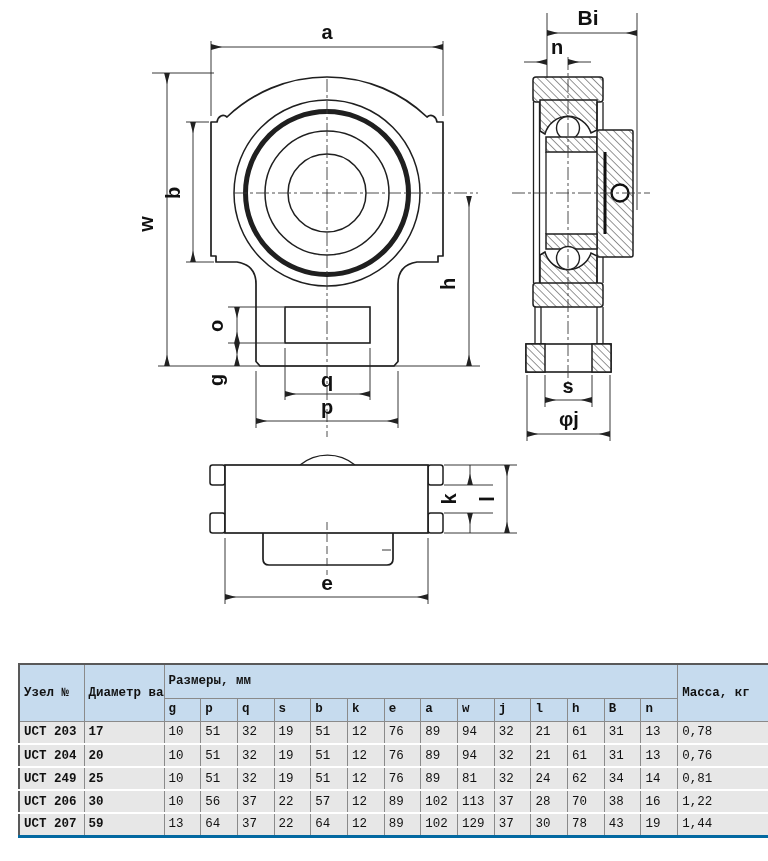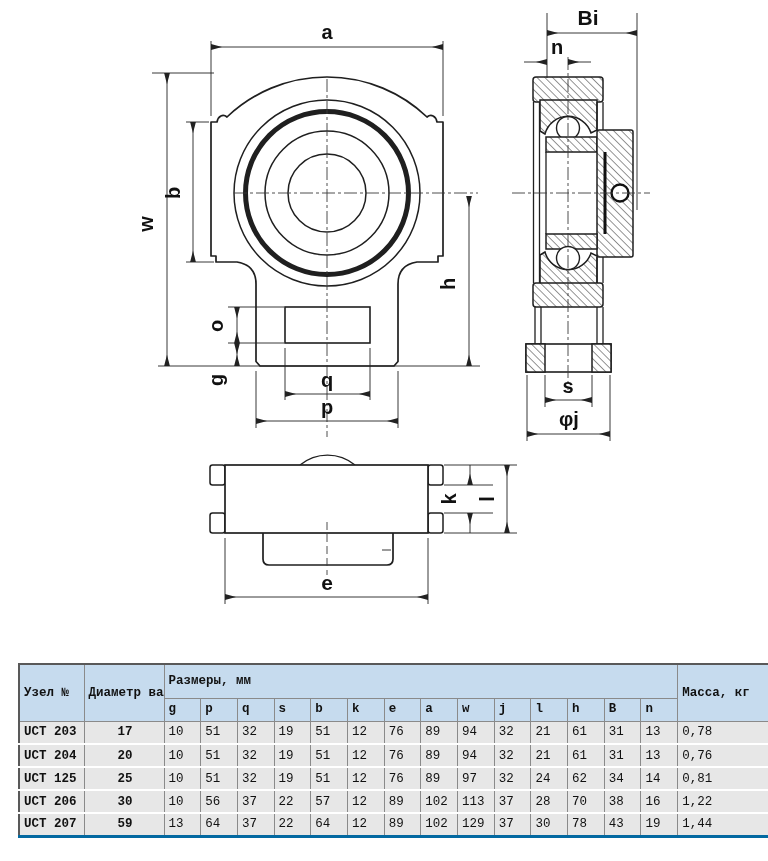--- a/index.html
+++ b/index.html
@@ -16,21 +16,21 @@
   
   #tblwrap{position:absolute;left:18px;top:663px;width:727px;}
   table{border-collapse:collapse;table-layout:fixed;width:761px;
         font-family:Liberation Mono, monospace;font-size:12.5px;color:#111;}
   table{border:2px solid #595959;}
   th,td{border:1px solid #8a8a8a;overflow:hidden;white-space:nowrap;}
   th{background:#c6dbee;text-align:left;font-weight:bold;padding:1px 2px 1px 4px;vertical-align:middle;line-height:1.15;}
   td{background:#e7e7e7;padding:1px 2px 1px 4px;font-weight:normal;border-bottom:2px solid #ffffff;border-top:1px solid #8a8a8a;}
   tbody tr:last-child td{border-bottom:3px solid #0369a1;}
   td.b{font-weight:bold;}
-  td.ctr{text-align:center;}
+  td.ctr{text-align:left;}
   tr.hdr1{height:34px;}
   tr.hdr2 th{height:20px;}
   tbody tr{height:23px;padding-left:32px;}
 </style>
 </head>
 <body>
 
 <svg id="draw" width="768" height="650" viewBox="0 0 768 650">
   <defs>
     <pattern id="h45" patternUnits="userSpaceOnUse" width="5.5" height="5.5" patternTransform="rotate(-45)">
@@ -274,31 +274,31 @@
           <td>89</td>
           <td>94</td>
           <td>32</td>
           <td>21</td>
           <td>61</td>
           <td>31</td>
           <td>13</td>
           <td>0,76</td>
         </tr>
         <tr>
-          <td class="b">UCT 125</td>
+          <td class="b">UCT 249</td>
           <td class="b ctr">25</td>
           <td>10</td>
           <td>51</td>
           <td>32</td>
           <td>19</td>
           <td>51</td>
           <td>12</td>
           <td>76</td>
           <td>89</td>
-          <td>97</td>
+          <td>81</td>
           <td>32</td>
           <td>24</td>
           <td>62</td>
           <td>34</td>
           <td>14</td>
           <td>0,81</td>
         </tr>
         <tr>
           <td class="b">UCT 206</td>
           <td class="b ctr">30</td>

